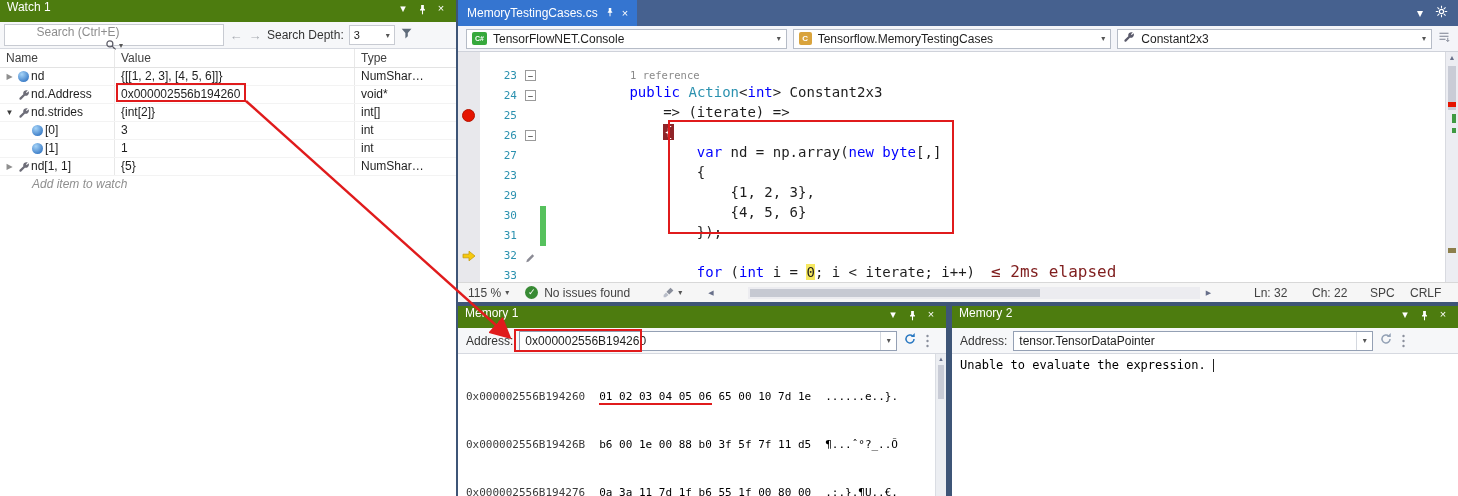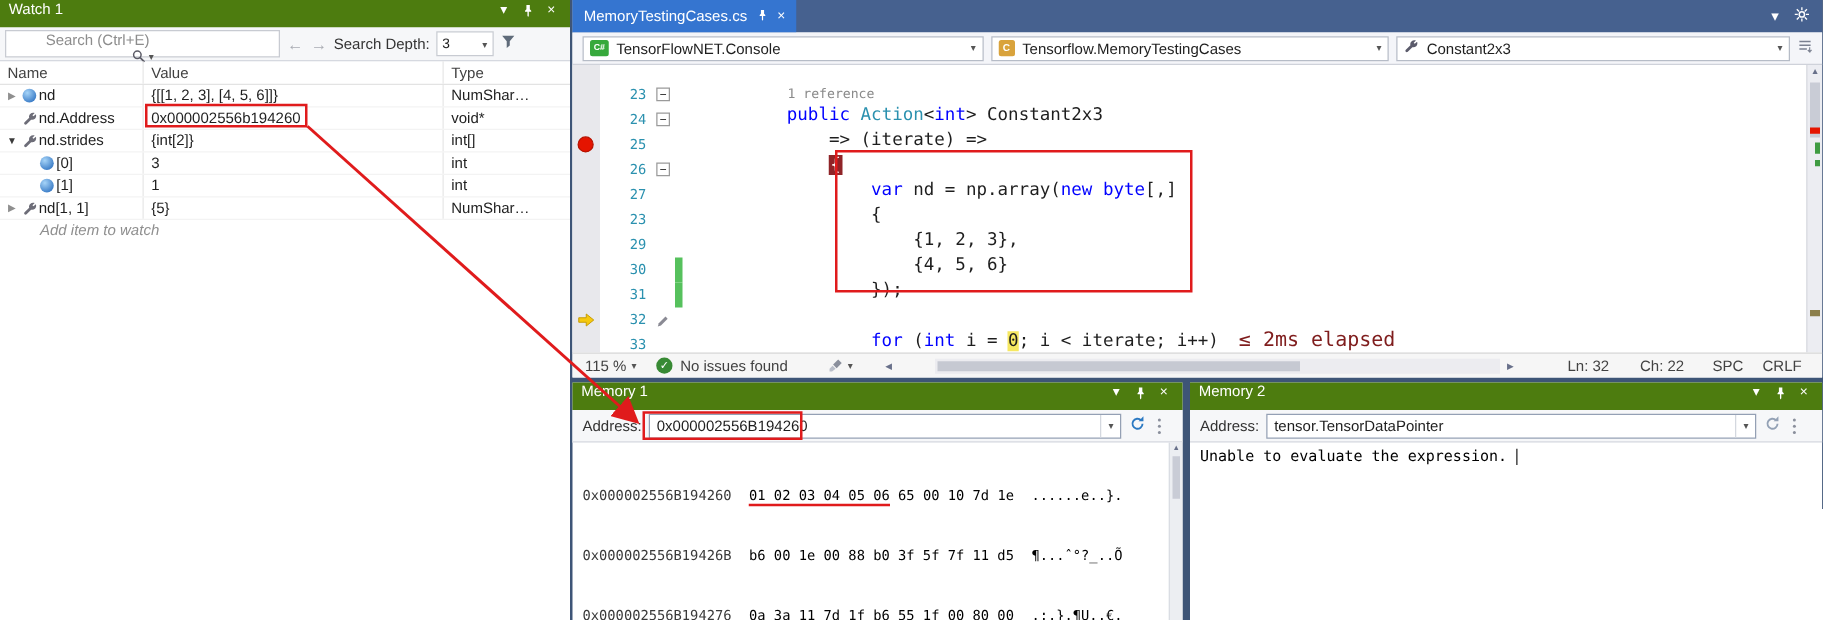--- a/index.html
+++ b/index.html
@@ -453,21 +453,21 @@
     <div class="titlebar">
       <span class="t">Memory 2</span>
       <span class="tb-ic">▾</span>
       <span class="tb-ic"><svg width="11" height="11" viewBox="0 0 16 16">
             <path d="M6 1.5h4v5l1.6 1.6v1.2H8.8v4.7L8 15.5l-.8-1.5V9.3H4.4V8.1L6 6.5z" fill="#fff"></path>
           </svg></span>
       <span class="tb-ic">×</span>
     </div>
     <div class="memtoolbar">
       <span class="mlabel">Address:</span>
-      <div class="addrinput" style="width:392px">
+      <div class="addrinput" style="width:360px">
         <span class="addrtext">tensor.TensorDataPointer</span>
         <span class="combo-dd">▾</span>
       </div>
       <span><svg width="14" height="14" viewBox="0 0 16 16">
             <path fill="none" stroke="#93a1b5" stroke-width="1.7" d="M12.6 8a4.6 4.6 0 1 1-1.35-3.25"></path>
             <path fill="#93a1b5" d="M13.4 1.2v4.4h-4.4z"></path>
           </svg></span>
       <span class="grip" style="margin-left:2px">
           <svg width="5" height="14" viewBox="0 0 5 14">
             <circle cx="2.5" cy="2" r="1.2" fill="#8a8f9c"></circle>

